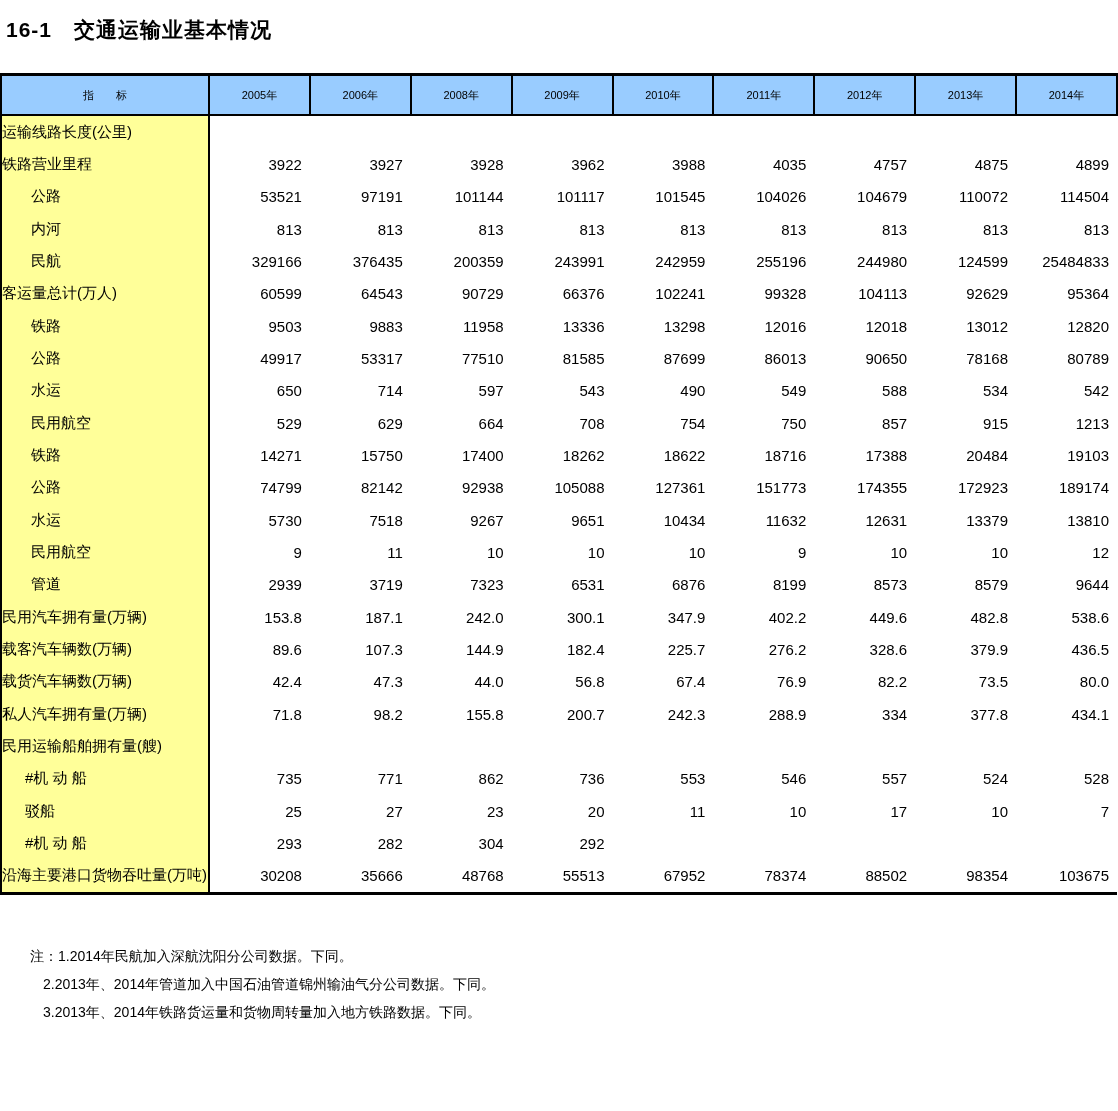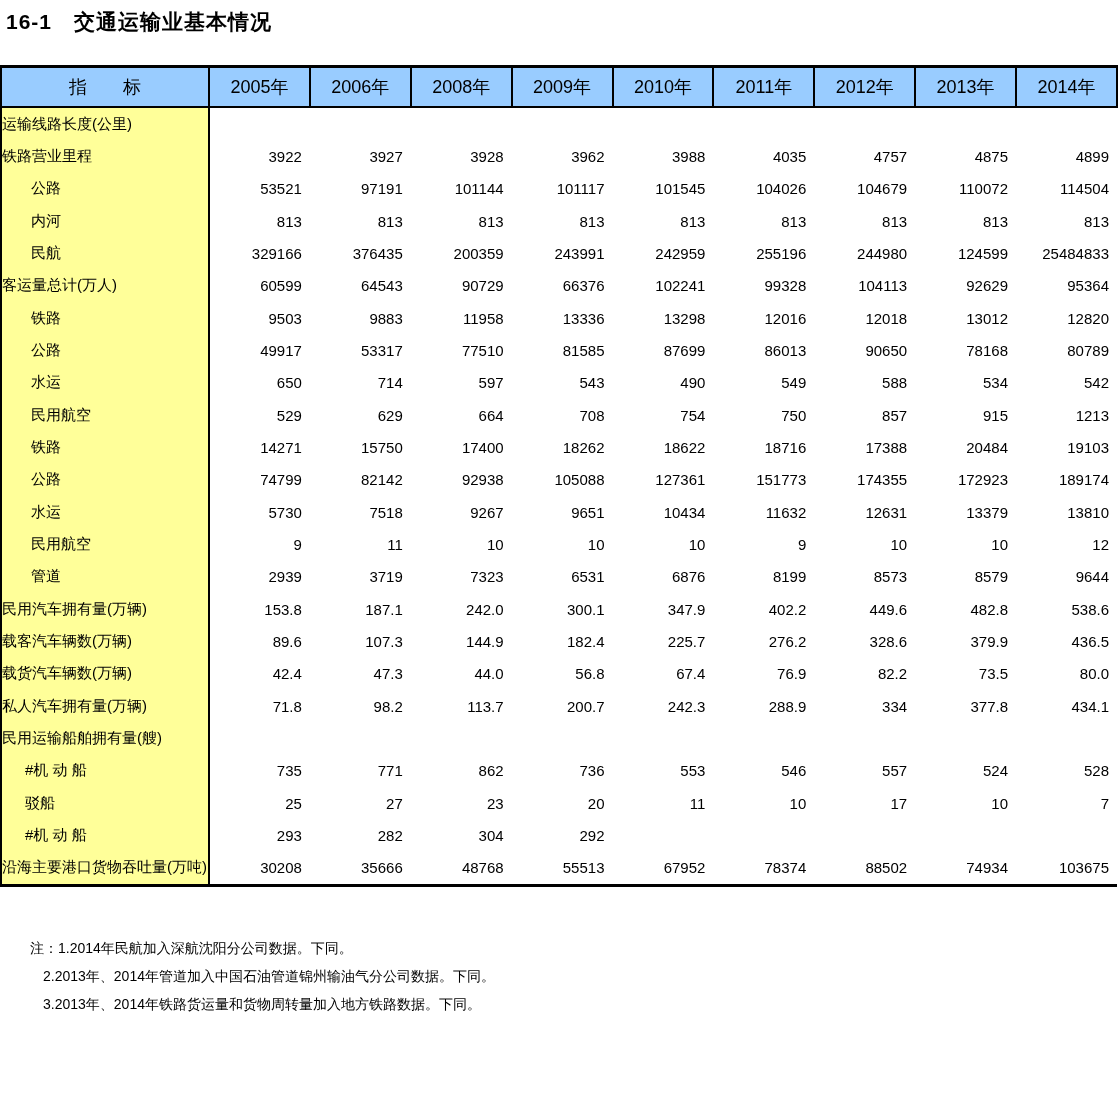--- a/index.html
+++ b/index.html
@@ -5,21 +5,21 @@
   html, body { margin: 0; padding: 0; }
   body {
     width: 1118px; height: 1111px;
     background: #ffffff; color: #000000;
     font-family: "Liberation Sans", "DejaVu Sans", sans-serif;
     overflow: hidden;
   }
   .page { width: 1118px; height: 1111px; position: relative; }
 
   .title {
-    margin: 8px 0 0 6px;
+    margin: 16px 0 0 6px;
     font-size: 21px;
     font-weight: bold;
     white-space: pre;
     letter-spacing: 1px;
   }
 
   table.stats {
     width: 1118px;
     margin-top: 29px;
     border-collapse: collapse;
@@ -30,21 +30,21 @@
   }
   col.c-ind { width: 208px; }
 
   thead th {
     background: var(--header-bg, #99CCFF);
     border: 2px solid var(--border, #000);
     border-top: none;
     height: 38px;
     padding: 0;
     font-weight: normal;
-    font-size: 18px;
+    font-size: 11px;
     text-align: center;
     white-space: pre;
   }
 
   tbody td {
     font-size: 15px;
     height: 32.33px;
     padding: 0;
     vertical-align: middle;
     white-space: pre;
@@ -314,21 +314,21 @@
           <td class="num">67.4</td>
           <td class="num">76.9</td>
           <td class="num">82.2</td>
           <td class="num">73.5</td>
           <td class="num">80.0</td>
         </tr>
         <tr>
           <td class="ind lvl0">私人汽车拥有量(万辆)</td>
           <td class="num">71.8</td>
           <td class="num">98.2</td>
-          <td class="num">113.7</td>
+          <td class="num">155.8</td>
           <td class="num">200.7</td>
           <td class="num">242.3</td>
           <td class="num">288.9</td>
           <td class="num">334</td>
           <td class="num">377.8</td>
           <td class="num">434.1</td>
         </tr>
         <tr>
           <td class="ind lvl0">民用运输船舶拥有量(艘)</td>
           <td class="num"></td>
@@ -379,21 +379,21 @@
         </tr>
         <tr>
           <td class="ind lvl0">沿海主要港口货物吞吐量(万吨)</td>
           <td class="num">30208</td>
           <td class="num">35666</td>
           <td class="num">48768</td>
           <td class="num">55513</td>
           <td class="num">67952</td>
           <td class="num">78374</td>
           <td class="num">88502</td>
-          <td class="num">74934</td>
+          <td class="num">98354</td>
           <td class="num">103675</td>
         </tr>
       </tbody>
   </table>
 
   <div class="notes" id="notes">
       <div class="note">注：1.2014年民航加入深航沈阳分公司数据。下同。</div>
       <div class="note cont">2.2013年、2014年管道加入中国石油管道锦州输油气分公司数据。下同。</div>
       <div class="note cont">3.2013年、2014年铁路货运量和货物周转量加入地方铁路数据。下同。</div>
     </div>

